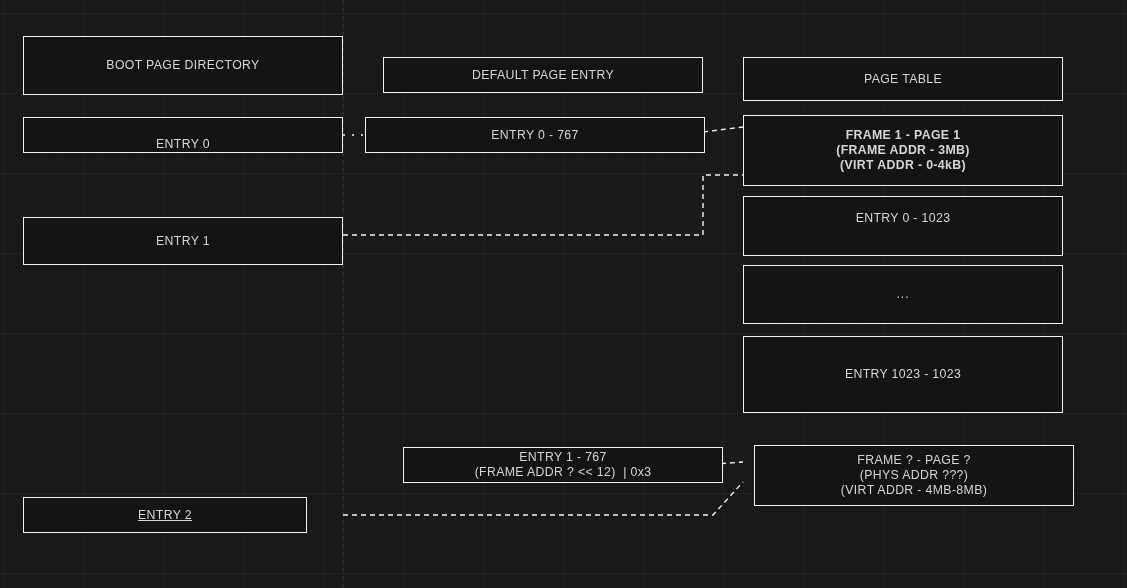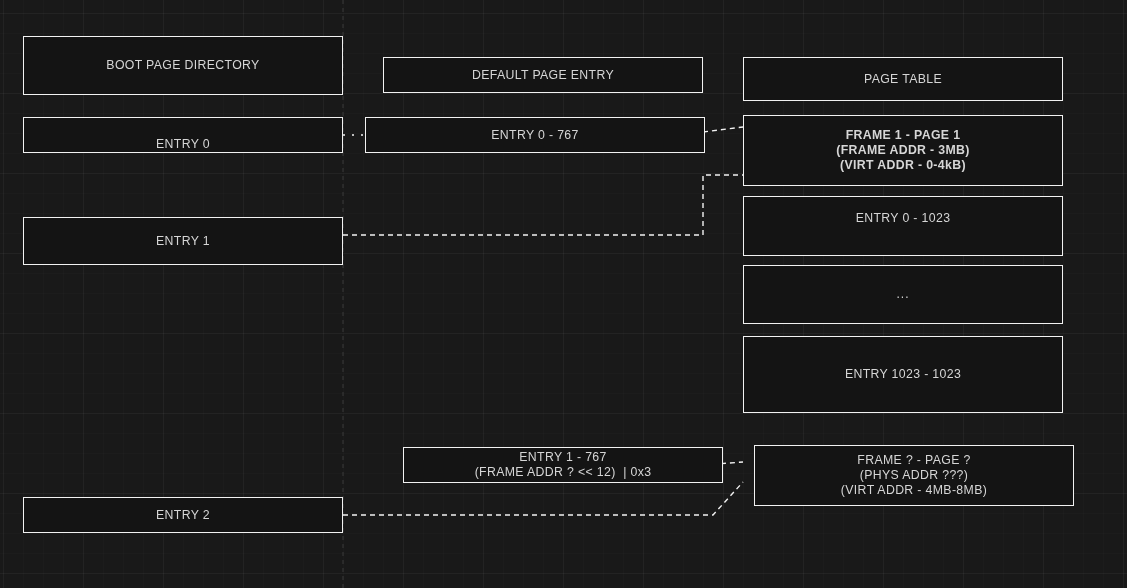--- a/index.html
+++ b/index.html
@@ -58,21 +58,21 @@
         <polyline points="343,235 703,235 703,175 743,175" fill="none" stroke="#f2f2f2" stroke-width="1.4" stroke-dasharray="5 4"></polyline>
         <polyline points="703,465 743,462" fill="none" stroke="#f2f2f2" stroke-width="1.4" stroke-dasharray="5 4"></polyline>
         <polyline points="343,515 713,515 743,482" fill="none" stroke="#f2f2f2" stroke-width="1.4" stroke-dasharray="5 4"></polyline>
       </g>
   </svg>
 
   <div id="node-layer">
       <div class="node" style="left: 23px; top: 36px; width: 320px; height: 59px;"><span class="ln">BOOT PAGE DIRECTORY</span></div>
       <div class="node" style="left: 23px; top: 117px; width: 320px; height: 36px; justify-content: flex-end;"><span class="ln">ENTRY 0</span></div>
       <div class="node" style="left: 23px; top: 217px; width: 320px; height: 48px;"><span class="ln">ENTRY 1</span></div>
-      <div class="node" style="left: 23px; top: 497px; width: 320px; height: 36px;"><span class="ln">ENTRY 2</span></div>
+      <div class="node" style="left: 23px; top: 497px; width: 284px; height: 36px; text-decoration: underline;"><span class="ln">ENTRY 2</span></div>
       <div class="node" style="left: 383px; top: 57px; width: 320px; height: 36px;"><span class="ln">DEFAULT PAGE ENTRY</span></div>
       <div class="node" style="left: 365px; top: 117px; width: 340px; height: 36px;"><span class="ln">ENTRY 0 - 767</span></div>
       <div class="node" style="left: 403px; top: 447px; width: 320px; height: 36px;"><span class="ln">ENTRY 1 - 767</span><span class="ln">(FRAME ADDR ? &lt;&lt; 12)  | 0x3</span></div>
       <div class="node" style="left: 743px; top: 57px; width: 320px; height: 44px;"><span class="ln">PAGE TABLE</span></div>
       <div class="node" style="left: 743px; top: 115px; width: 320px; height: 71px; font-weight: bold;"><span class="ln">FRAME 1 - PAGE 1</span><span class="ln">(FRAME ADDR - 3MB)</span><span class="ln">(VIRT ADDR - 0-4kB)</span></div>
       <div class="node" style="left: 743px; top: 196px; width: 320px; height: 60px;"><span class="ln">ENTRY 0 - 1023</span><span class="blank"></span></div>
       <div class="node" style="left: 743px; top: 265px; width: 320px; height: 59px;"><span class="ln ellipsis">...</span></div>
       <div class="node" style="left: 743px; top: 336px; width: 320px; height: 77px;"><span class="ln">ENTRY 1023 - 1023</span></div>
       <div class="node" style="left: 743px; top: 445px; width: 320px; height: 61px; margin-left: 11px;"><span class="ln">FRAME ? - PAGE ?</span><span class="ln">(PHYS ADDR ???)</span><span class="ln">(VIRT ADDR - 4MB-8MB)</span></div>
     </div>

